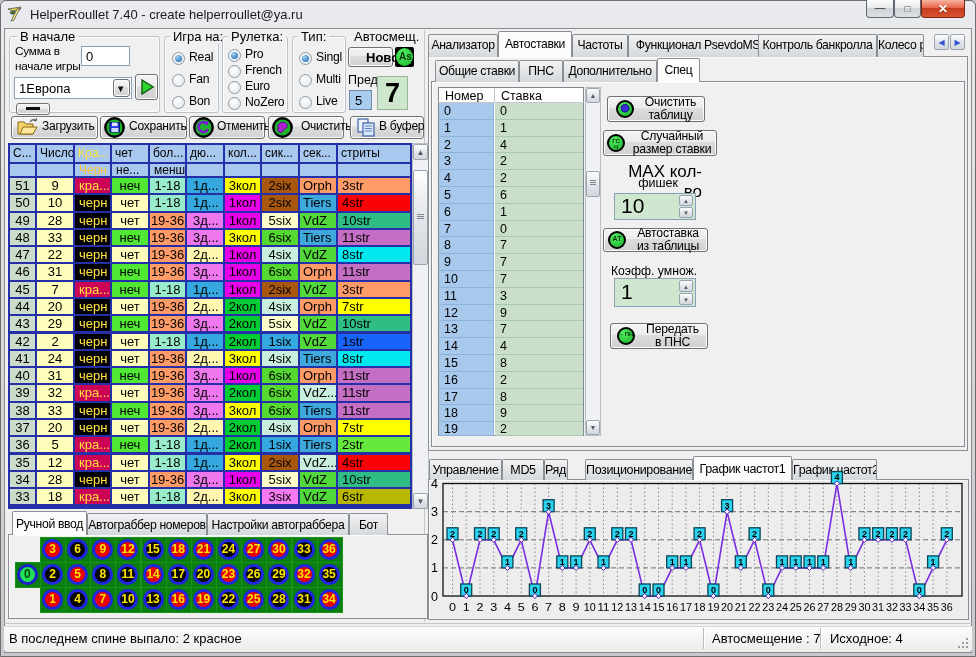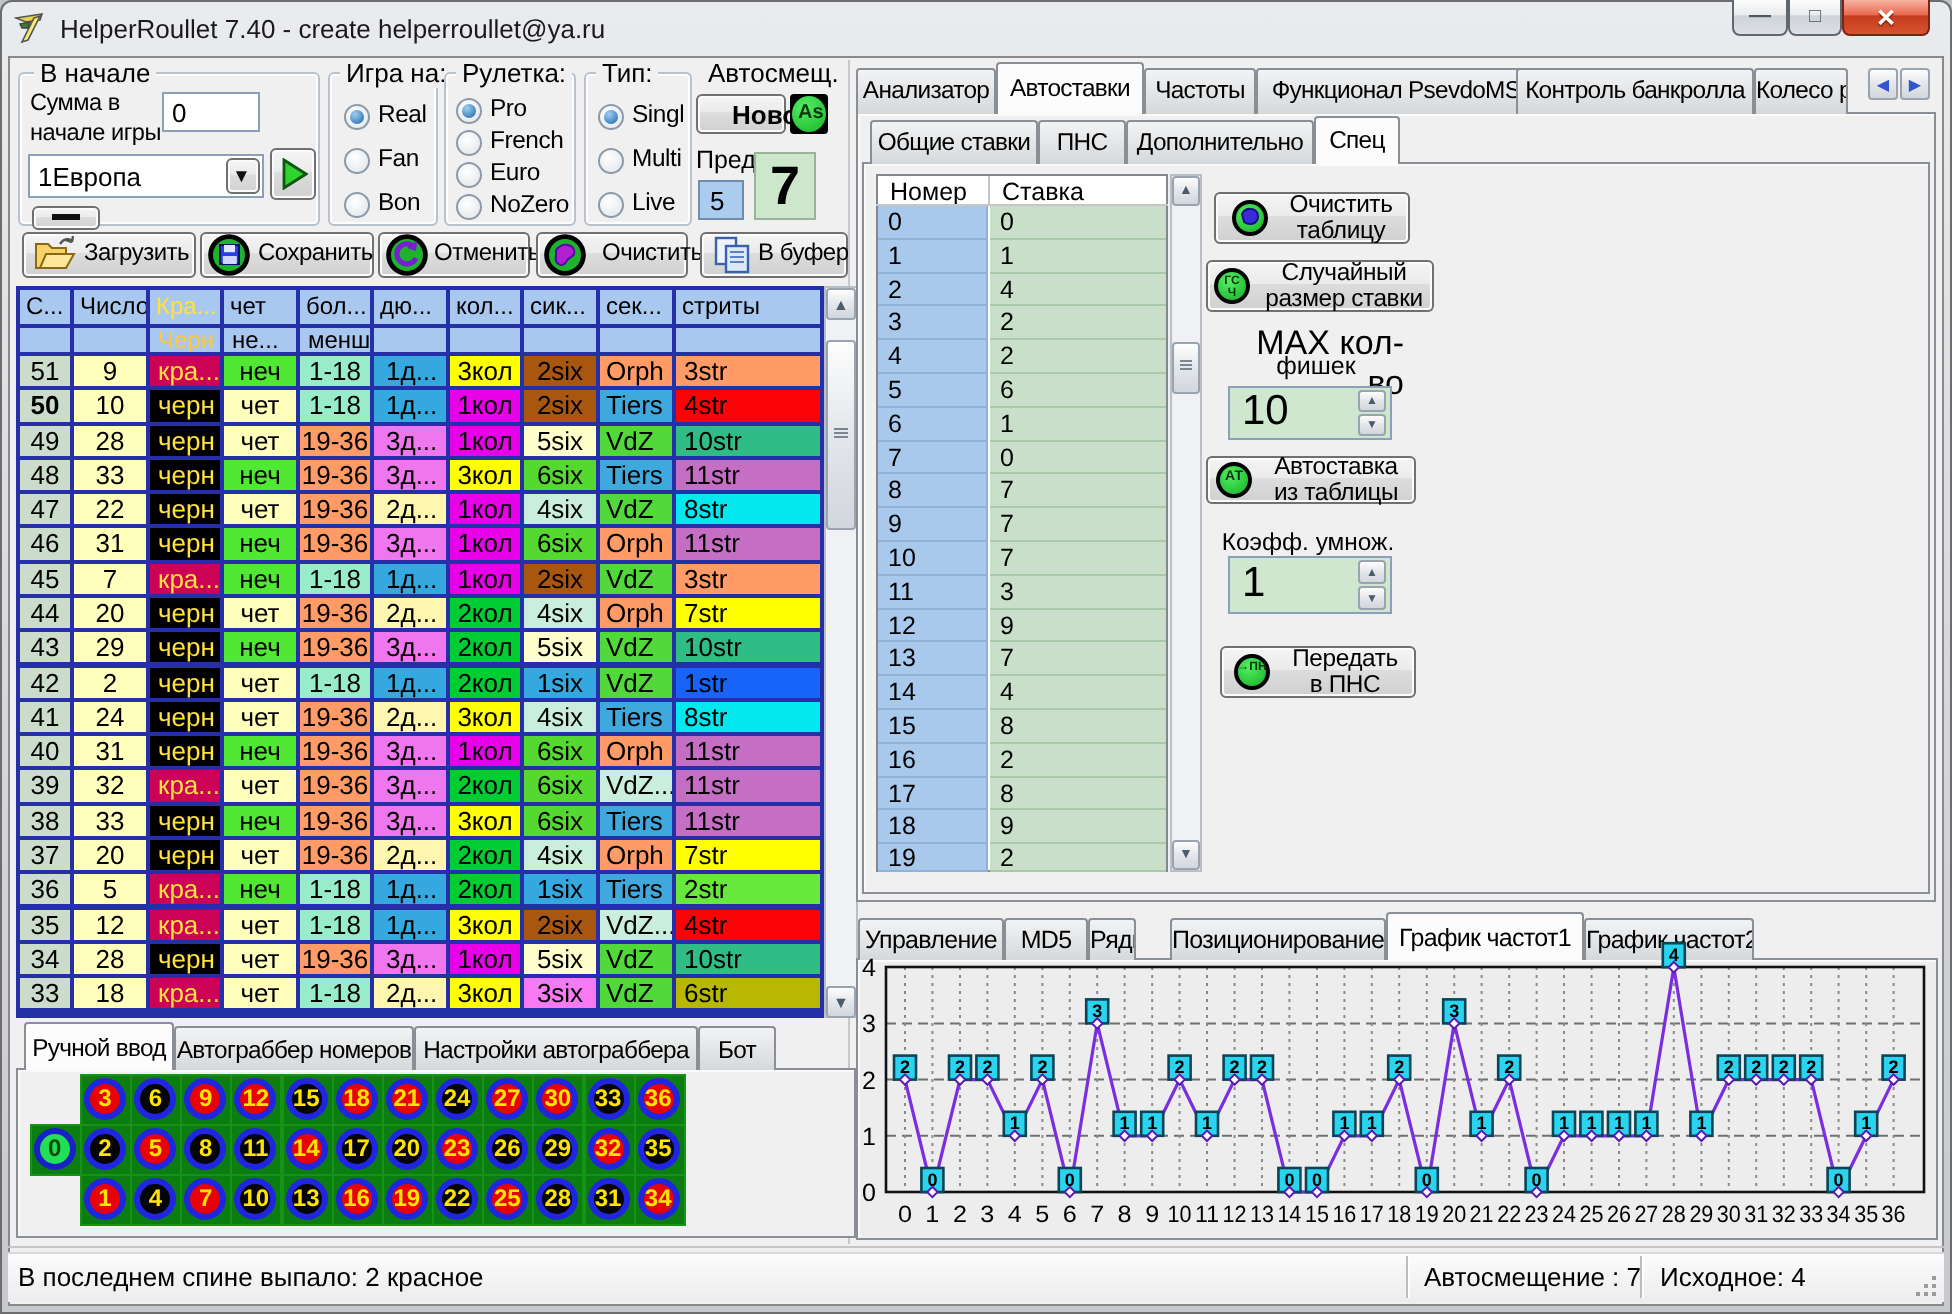--- a/index.html
+++ b/index.html
@@ -167,21 +167,21 @@
 <div class="cell" style="left:10px;top:178.0px;width:25px;height:15.3px;background:#ccdcca;color:#000;font-size:13px;text-align:center;line-height:15px;">51</div>
 <div class="cell" style="left:37px;top:178.0px;width:36px;height:15.3px;background:#ffffbb;color:#000;font-size:13px;text-align:center;line-height:15px;">9</div>
 <div class="cell" style="left:75px;top:178.0px;width:35px;height:15.3px;background:#cb0256;color:#ffe23a;font-size:13px;padding-left:4px;line-height:15px;">кра...</div>
 <div class="cell" style="left:112px;top:178.0px;width:36px;height:15.3px;background:#50e832;color:#000;font-size:13px;text-align:center;line-height:15px;">неч</div>
 <div class="cell" style="left:150px;top:178.0px;width:35px;height:15.3px;background:#99ecc9;color:#000;font-size:13px;text-align:center;line-height:15px;">1-18</div>
 <div class="cell" style="left:187px;top:178.0px;width:36px;height:15.3px;background:#35a8e0;color:#000;font-size:13px;padding-left:6px;line-height:15px;">1д...</div>
 <div class="cell" style="left:225px;top:178.0px;width:35px;height:15.3px;background:#ffff00;color:#000;font-size:13px;text-align:center;line-height:15px;">3кол</div>
 <div class="cell" style="left:262px;top:178.0px;width:36px;height:15.3px;background:#a9570f;color:#000;font-size:13px;text-align:center;line-height:15px;">2six</div>
 <div class="cell" style="left:300px;top:178.0px;width:36px;height:15.3px;background:#ff9b66;color:#000;font-size:13px;padding-left:3px;line-height:15px;">Orph</div>
 <div class="cell" style="left:338px;top:178.0px;width:72px;height:15.3px;background:#ff9b66;color:#000;font-size:13px;padding-left:4px;line-height:15px;">3str</div>
-<div class="cell" style="left:10px;top:195.3px;width:25px;height:15.3px;background:#ccdcca;color:#000;font-size:13px;text-align:center;line-height:15px;font-weight:bold;">50</div>
+<div class="cell" style="left:10px;top:195.3px;width:25px;height:15.3px;background:#ccdcca;color:#000;font-size:13px;text-align:center;line-height:15px;">50</div>
 <div class="cell" style="left:37px;top:195.3px;width:36px;height:15.3px;background:#ffffbb;color:#000;font-size:13px;text-align:center;line-height:15px;">10</div>
 <div class="cell" style="left:75px;top:195.3px;width:35px;height:15.3px;background:#000004;color:#ffe23a;font-size:13px;padding-left:4px;line-height:15px;">черн</div>
 <div class="cell" style="left:112px;top:195.3px;width:36px;height:15.3px;background:#ffffbb;color:#000;font-size:13px;text-align:center;line-height:15px;">чет</div>
 <div class="cell" style="left:150px;top:195.3px;width:35px;height:15.3px;background:#99ecc9;color:#000;font-size:13px;text-align:center;line-height:15px;">1-18</div>
 <div class="cell" style="left:187px;top:195.3px;width:36px;height:15.3px;background:#35a8e0;color:#000;font-size:13px;padding-left:6px;line-height:15px;">1д...</div>
 <div class="cell" style="left:225px;top:195.3px;width:35px;height:15.3px;background:#e800e8;color:#000;font-size:13px;text-align:center;line-height:15px;">1кол</div>
 <div class="cell" style="left:262px;top:195.3px;width:36px;height:15.3px;background:#a9570f;color:#000;font-size:13px;text-align:center;line-height:15px;">2six</div>
 <div class="cell" style="left:300px;top:195.3px;width:36px;height:15.3px;background:#3fa8dd;color:#000;font-size:13px;padding-left:3px;line-height:15px;">Tiers</div>
 <div class="cell" style="left:338px;top:195.3px;width:72px;height:15.3px;background:#fb0207;color:#000;font-size:13px;padding-left:4px;line-height:15px;">4str</div>
 <div class="cell" style="left:10px;top:212.6px;width:25px;height:15.3px;background:#ccdcca;color:#000;font-size:13px;text-align:center;line-height:15px;">49</div>

